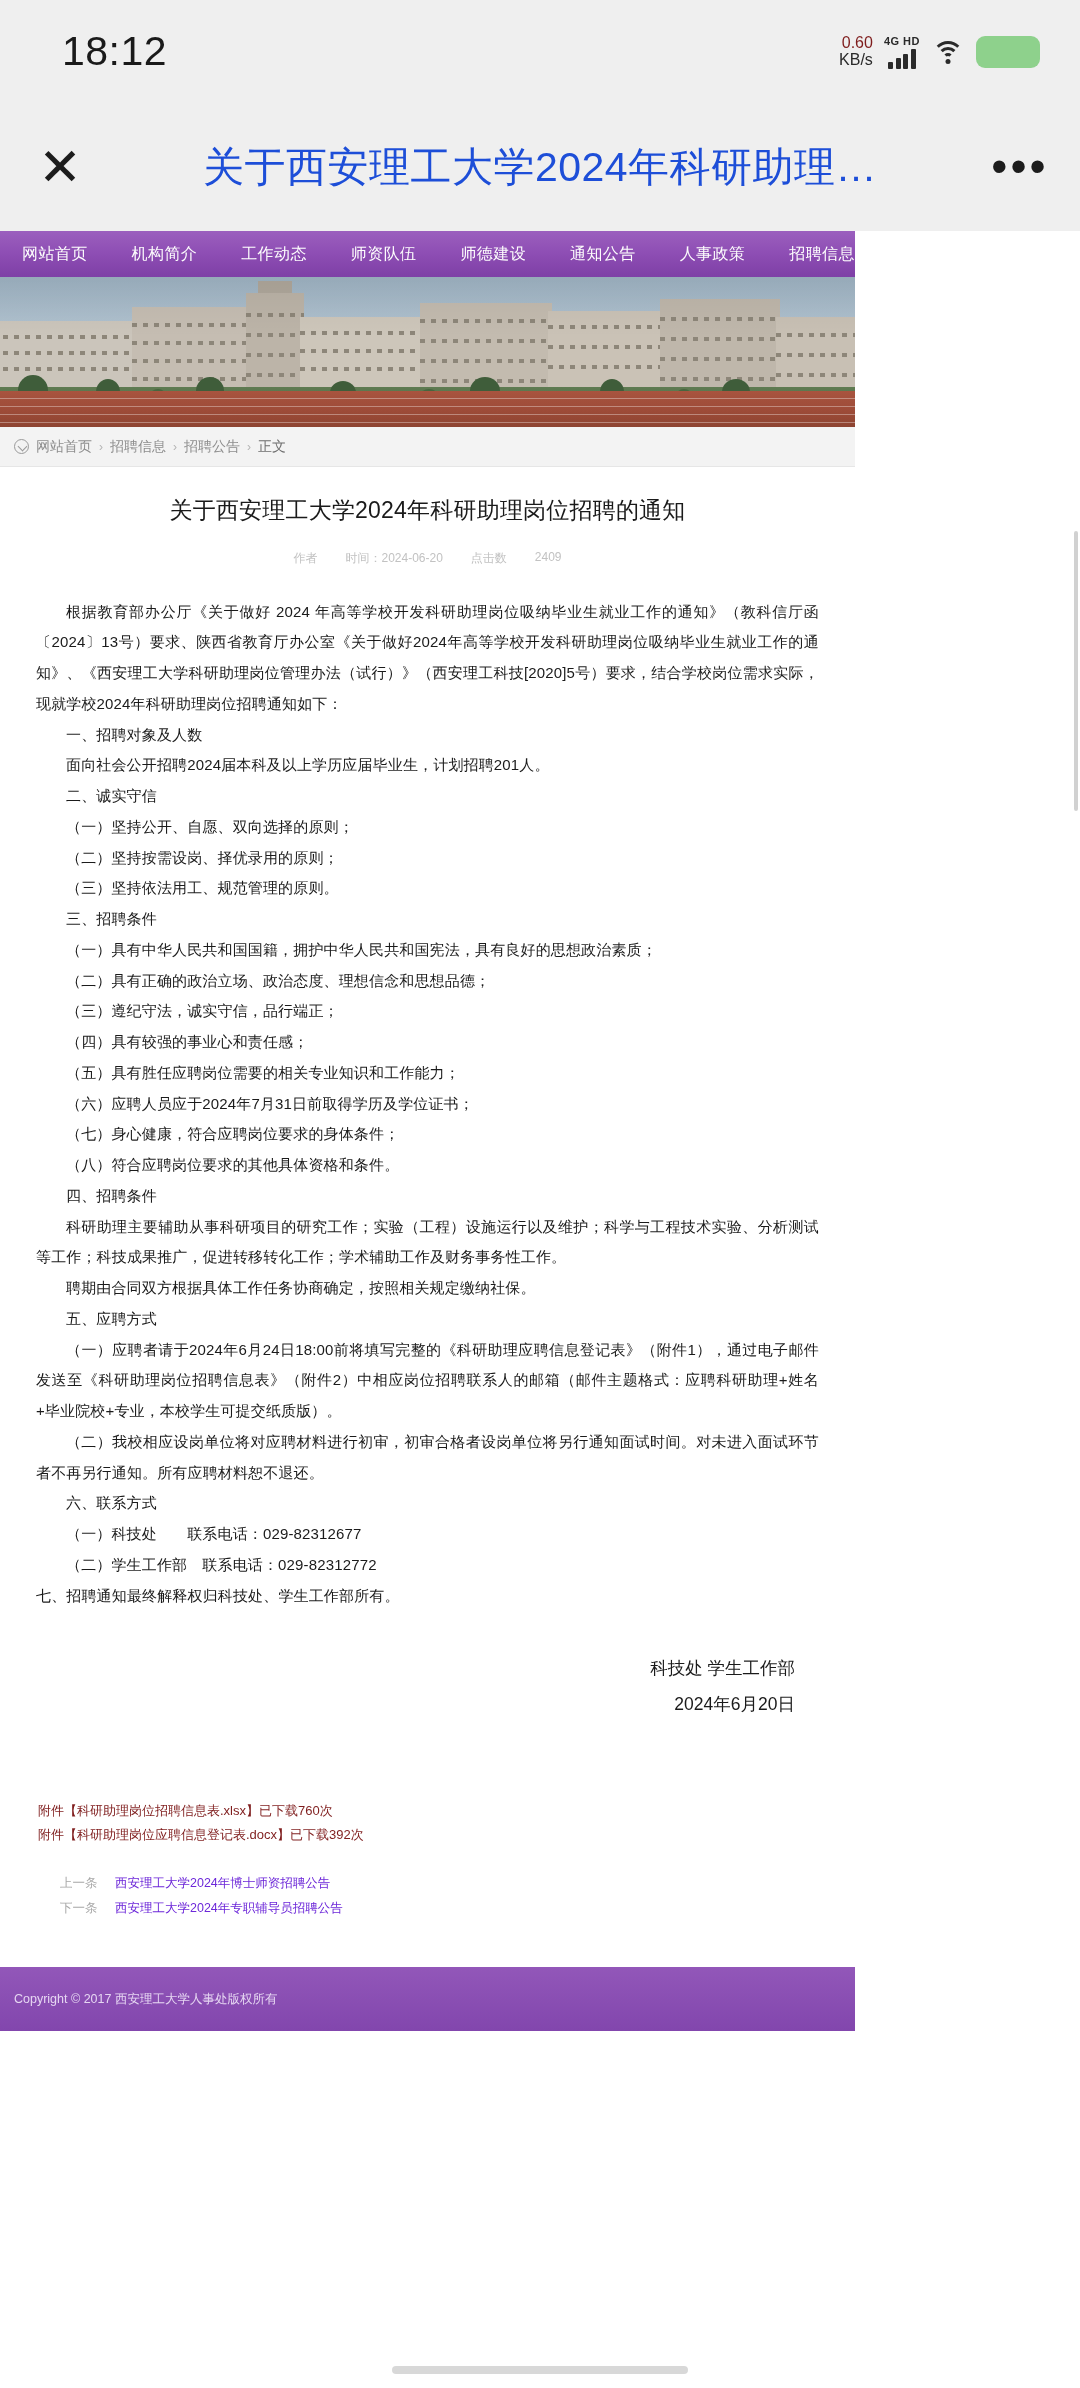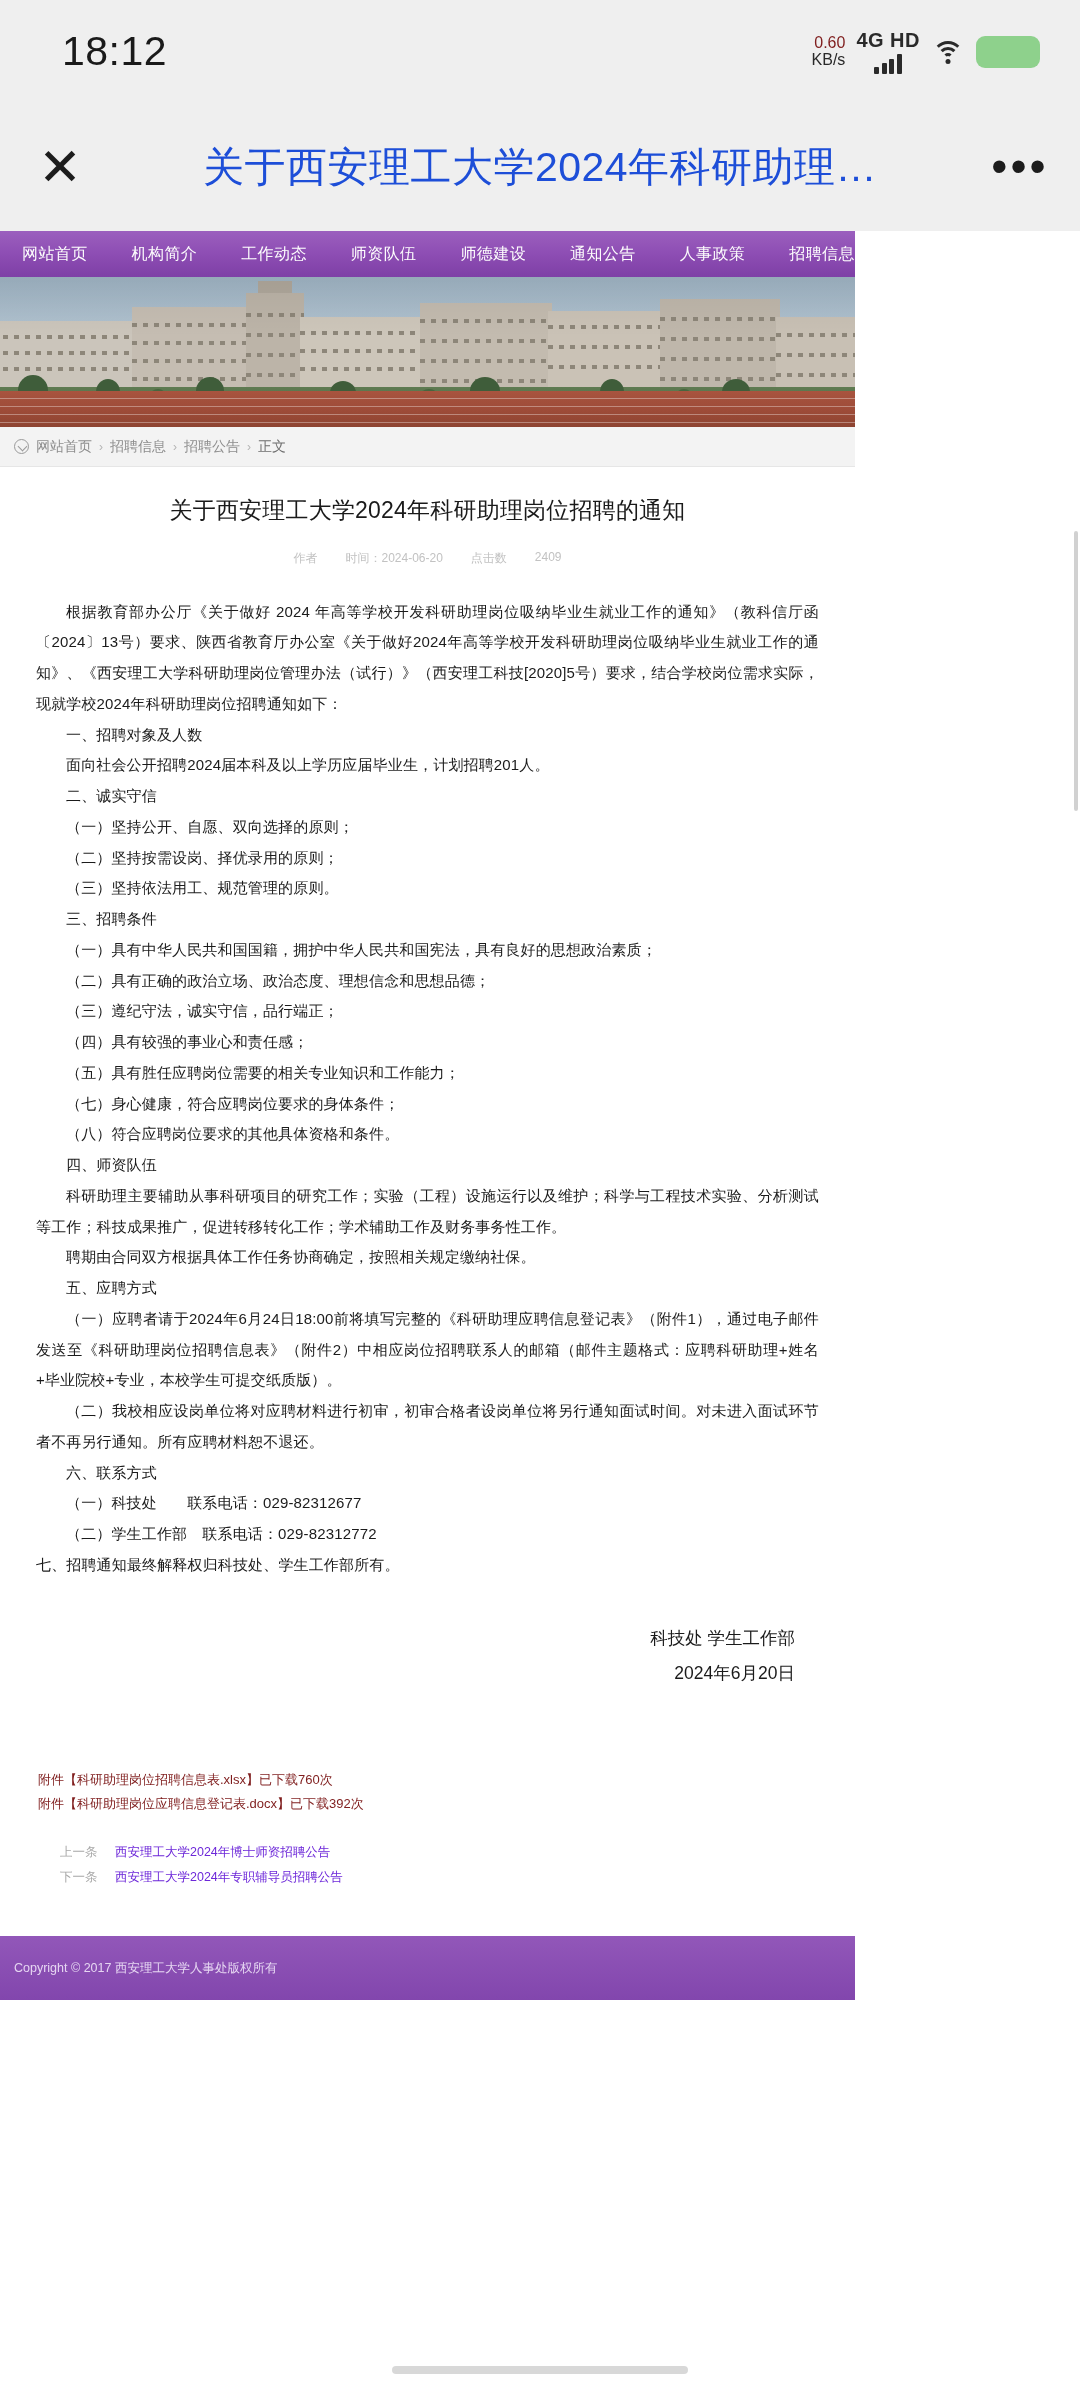--- a/index.html
+++ b/index.html
@@ -17,21 +17,21 @@
     background:#efefef;
     display:flex; align-items:center; justify-content:space-between;
     padding:0 40px 0 62px;
   }
   .clock { font-size:41px; color:#1a1a1a; letter-spacing:0.5px; font-weight:400; }
   .status-right { display:flex; align-items:center; gap:11px; }
   .netspeed { display:flex; flex-direction:column; align-items:flex-end; line-height:1.05; }
   .netspeed .v { font-size:16px; color:#7f1d1d; }
   .netspeed .u { font-size:16px; color:#2a2a2a; }
   .signal-wrap { display:flex; flex-direction:column; align-items:center; gap:2px; }
-  .lte { font-size:20px; color:#2a2a2a; font-weight:700; letter-spacing:0.5px; }
+  .lte { font-size:11px; color:#2a2a2a; font-weight:700; letter-spacing:0.5px; }
   .bars { display:flex; align-items:flex-end; gap:2.5px; height:20px; }
   .bars i { display:block; width:5px; background:#2a2a2a; border-radius:1px; }
   .bars i:nth-child(1){ height:7px; }
   .bars i:nth-child(2){ height:11px; }
   .bars i:nth-child(3){ height:15px; }
   .bars i:nth-child(4){ height:20px; }
   .wifi { width:34px; height:26px; position:relative; }
   .wifi span { position:absolute; left:50%; transform:translateX(-50%);
                border:3px solid #2a2a2a; border-bottom-color:transparent;
                border-left-color:transparent; border-right-color:transparent;
@@ -299,23 +299,24 @@
           <p class="p ind1">二、诚实守信</p>
           <p class="p ind1">（一）坚持公开、自愿、双向选择的原则；</p>
           <p class="p ind1">（二）坚持按需设岗、择优录用的原则；</p>
           <p class="p ind1">（三）坚持依法用工、规范管理的原则。</p>
           <p class="p ind1">三、招聘条件</p>
           <p class="p ind1">（一）具有中华人民共和国国籍，拥护中华人民共和国宪法，具有良好的思想政治素质；</p>
           <p class="p ind1">（二）具有正确的政治立场、政治态度、理想信念和思想品德；</p>
           <p class="p ind1">（三）遵纪守法，诚实守信，品行端正；</p>
           <p class="p ind1">（四）具有较强的事业心和责任感；</p>
           <p class="p ind1">（五）具有胜任应聘岗位需要的相关专业知识和工作能力；</p>
+          <p class="p ind1">（六）应聘人员应于2024年7月31日前取得学历及学位证书；</p>
           <p class="p ind1">（七）身心健康，符合应聘岗位要求的身体条件；</p>
           <p class="p ind1">（八）符合应聘岗位要求的其他具体资格和条件。</p>
-          <p class="p ind1">四、师资队伍</p>
+          <p class="p ind1">四、招聘条件</p>
           <p class="p ind1">科研助理主要辅助从事科研项目的研究工作；实验（工程）设施运行以及维护；科学与工程技术实验、分析测试等工作；科技成果推广，促进转移转化工作；学术辅助工作及财务事务性工作。</p>
           <p class="p ind1">聘期由合同双方根据具体工作任务协商确定，按照相关规定缴纳社保。</p>
           <p class="p ind1">五、应聘方式</p>
           <p class="p ind1">（一）应聘者请于2024年6月24日18:00前将填写完整的《科研助理应聘信息登记表》（附件1），通过电子邮件发送至《科研助理岗位招聘信息表》（附件2）中相应岗位招聘联系人的邮箱（邮件主题格式：应聘科研助理+姓名+毕业院校+专业，本校学生可提交纸质版）。</p>
           <p class="p ind1">（二）我校相应设岗单位将对应聘材料进行初审，初审合格者设岗单位将另行通知面试时间。对未进入面试环节者不再另行通知。所有应聘材料恕不退还。</p>
           <p class="p ind1">六、联系方式</p>
           <p class="p ind1">（一）科技处　　联系电话：029-82312677</p>
           <p class="p ind1">（二）学生工作部　联系电话：029-82312772</p>
           <p class="p">七、招聘通知最终解释权归科技处、学生工作部所有。</p>
         </div>

